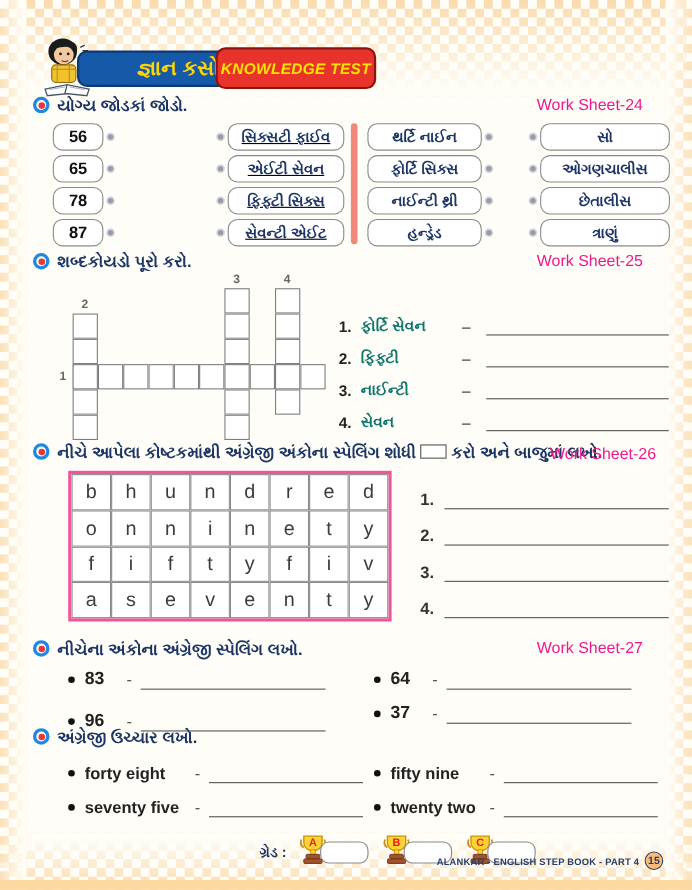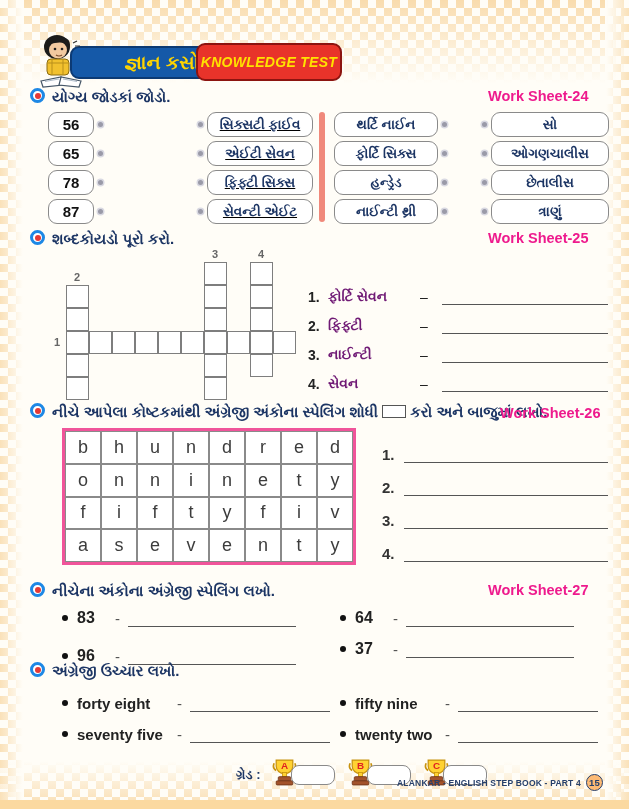--- a/index.html
+++ b/index.html
@@ -28,40 +28,40 @@
   .hdr-blue span { color:#ffd400; font-size:19px; font-weight:bold; white-space:nowrap; }
   .hdr-red { position:absolute; left:196px; top:43px; width:146px; height:38px; background:#e8332a;
     border:2px solid #8c1410; border-radius:9px; display:flex; align-items:center; justify-content:center; }
   .hdr-red span { color:#ffe200; font-size:14px; font-weight:bold; font-style:italic; letter-spacing:.3px; white-space:nowrap; }
 
   
   .sec-head { position:absolute; display:flex; align-items:flex-start; gap:7px; }
   .bullet { width:15px; height:15px; border:3px solid #1e88e5; border-radius:50%; background:#fff; position:relative; flex:none; }
   .bullet::after { content:""; position:absolute; left:50%; top:50%; width:6px; height:6px; margin:-3px 0 0 -3px; border-radius:50%; background:#e53935; }
   .sec-title { font-size:15px; font-weight:bold; color:#1c3564; white-space:nowrap; }
-  .ws-label { position:absolute; font-size:14.5px; font-weight:bold; color:#ee1a8d; white-space:nowrap;text-align:right; }
+  .ws-label { position:absolute; font-size:14.5px; font-weight:normal; color:#ee1a8d; white-space:nowrap;text-align:right; }
   .inline-box { display:inline-block; width:24px; height:13px; border:1.5px solid #555; background:#fff; vertical-align:-1px; margin:0 4px; }
 
   
   .m-col { position:absolute; display:flex; flex-direction:column; gap:4px; }
   .m-row { display:flex; align-items:center; gap:4px; height:25px; }
   .m-box { border:1.6px solid #8a8a8a; border-radius:9px; background:#fff; height:25px;
     display:flex; align-items:center; justify-content:center; font-weight:bold; color:#1c3564; font-size:13.5px; white-space:nowrap; }
   .m-box.num { width:46px; color:#111; font-size:15px; }
   .m-dot { width:5px; height:5px; border-radius:50%; background:#9a9aa8; box-shadow:0 0 0 1.5px #d9d9e2; flex:none; }
   .m-divider { position:absolute; left:319px; top:112px; width:6px; height:110px; background:#f0897b; border-radius:3px; }
 
   
   #crossword-grid { position:absolute; left:46px; top:248px; width:260px; height:155px; }
   .cw-cell { position:absolute; width:23px; height:23px; background:#fff; border:1.4px solid #7e7e7e; }
   .cw-num { position:absolute; font-size:11px; font-weight:bold; color:#666; }
   #clue-list { position:absolute; left:308px; top:276px; width:300px; }
   .clue-row { display:flex; align-items:flex-end; height:29px; font-size:14px; color:#222; }
   .clue-num { width:20px; font-weight:bold; }
-  .clue-text { width:92px; font-weight:bold; color:#701a75; }
+  .clue-text { width:92px; font-weight:bold; color:#0f766e; }
   .clue-dash { width:22px; }
   .clue-line { flex:1; border-bottom:1.4px solid #555; height:18px; }
 
   
   #letter-grid { position:absolute; left:62px; top:428px; width:294px; height:137px;
     border:3px solid #f0549a; background:#fff; display:grid; grid-template-columns:repeat(8,1fr); grid-template-rows:repeat(4,1fr); }
   .lcell { border:1px solid #8a8a8a; display:flex; align-items:center; justify-content:center;
     font-size:18px; color:#3c3c3c; background:#fff; }
   #ws-blanks { position:absolute; left:382px; top:430px; width:226px; }
   .blank-row { display:flex; align-items:flex-end; height:33px; font-size:15px; font-weight:bold; color:#333; }
@@ -172,25 +172,25 @@
   <div id="match-col-c" class="m-col" style="left:334px; top:112px;">
       <div class="m-row">
         <div class="m-box " style="width: 104px;">થર્ટિ નાઈન</div>
         <span class="m-dot"></span>
       </div>
       <div class="m-row">
         <div class="m-box " style="width: 104px;">ફોર્ટિ સિક્સ</div>
         <span class="m-dot"></span>
       </div>
       <div class="m-row">
+        <div class="m-box " style="width: 104px;">નાઈન્ટી થ્રી</div>
+        <span class="m-dot"></span>
+      </div>
+      <div class="m-row">
         <div class="m-box " style="width: 104px;">હન્ડ્રેડ</div>
-        <span class="m-dot"></span>
-      </div>
-      <div class="m-row">
-        <div class="m-box " style="width: 104px;">નાઈન્ટી થ્રી</div>
         <span class="m-dot"></span>
       </div>
     </div>
   <div id="match-col-d" class="m-col" style="left:482px; top:112px;">
       <div class="m-row">
         <span class="m-dot"></span>
         <div class="m-box " style="width: 118px;">સો</div>
       </div>
       <div class="m-row">
         <span class="m-dot"></span>

